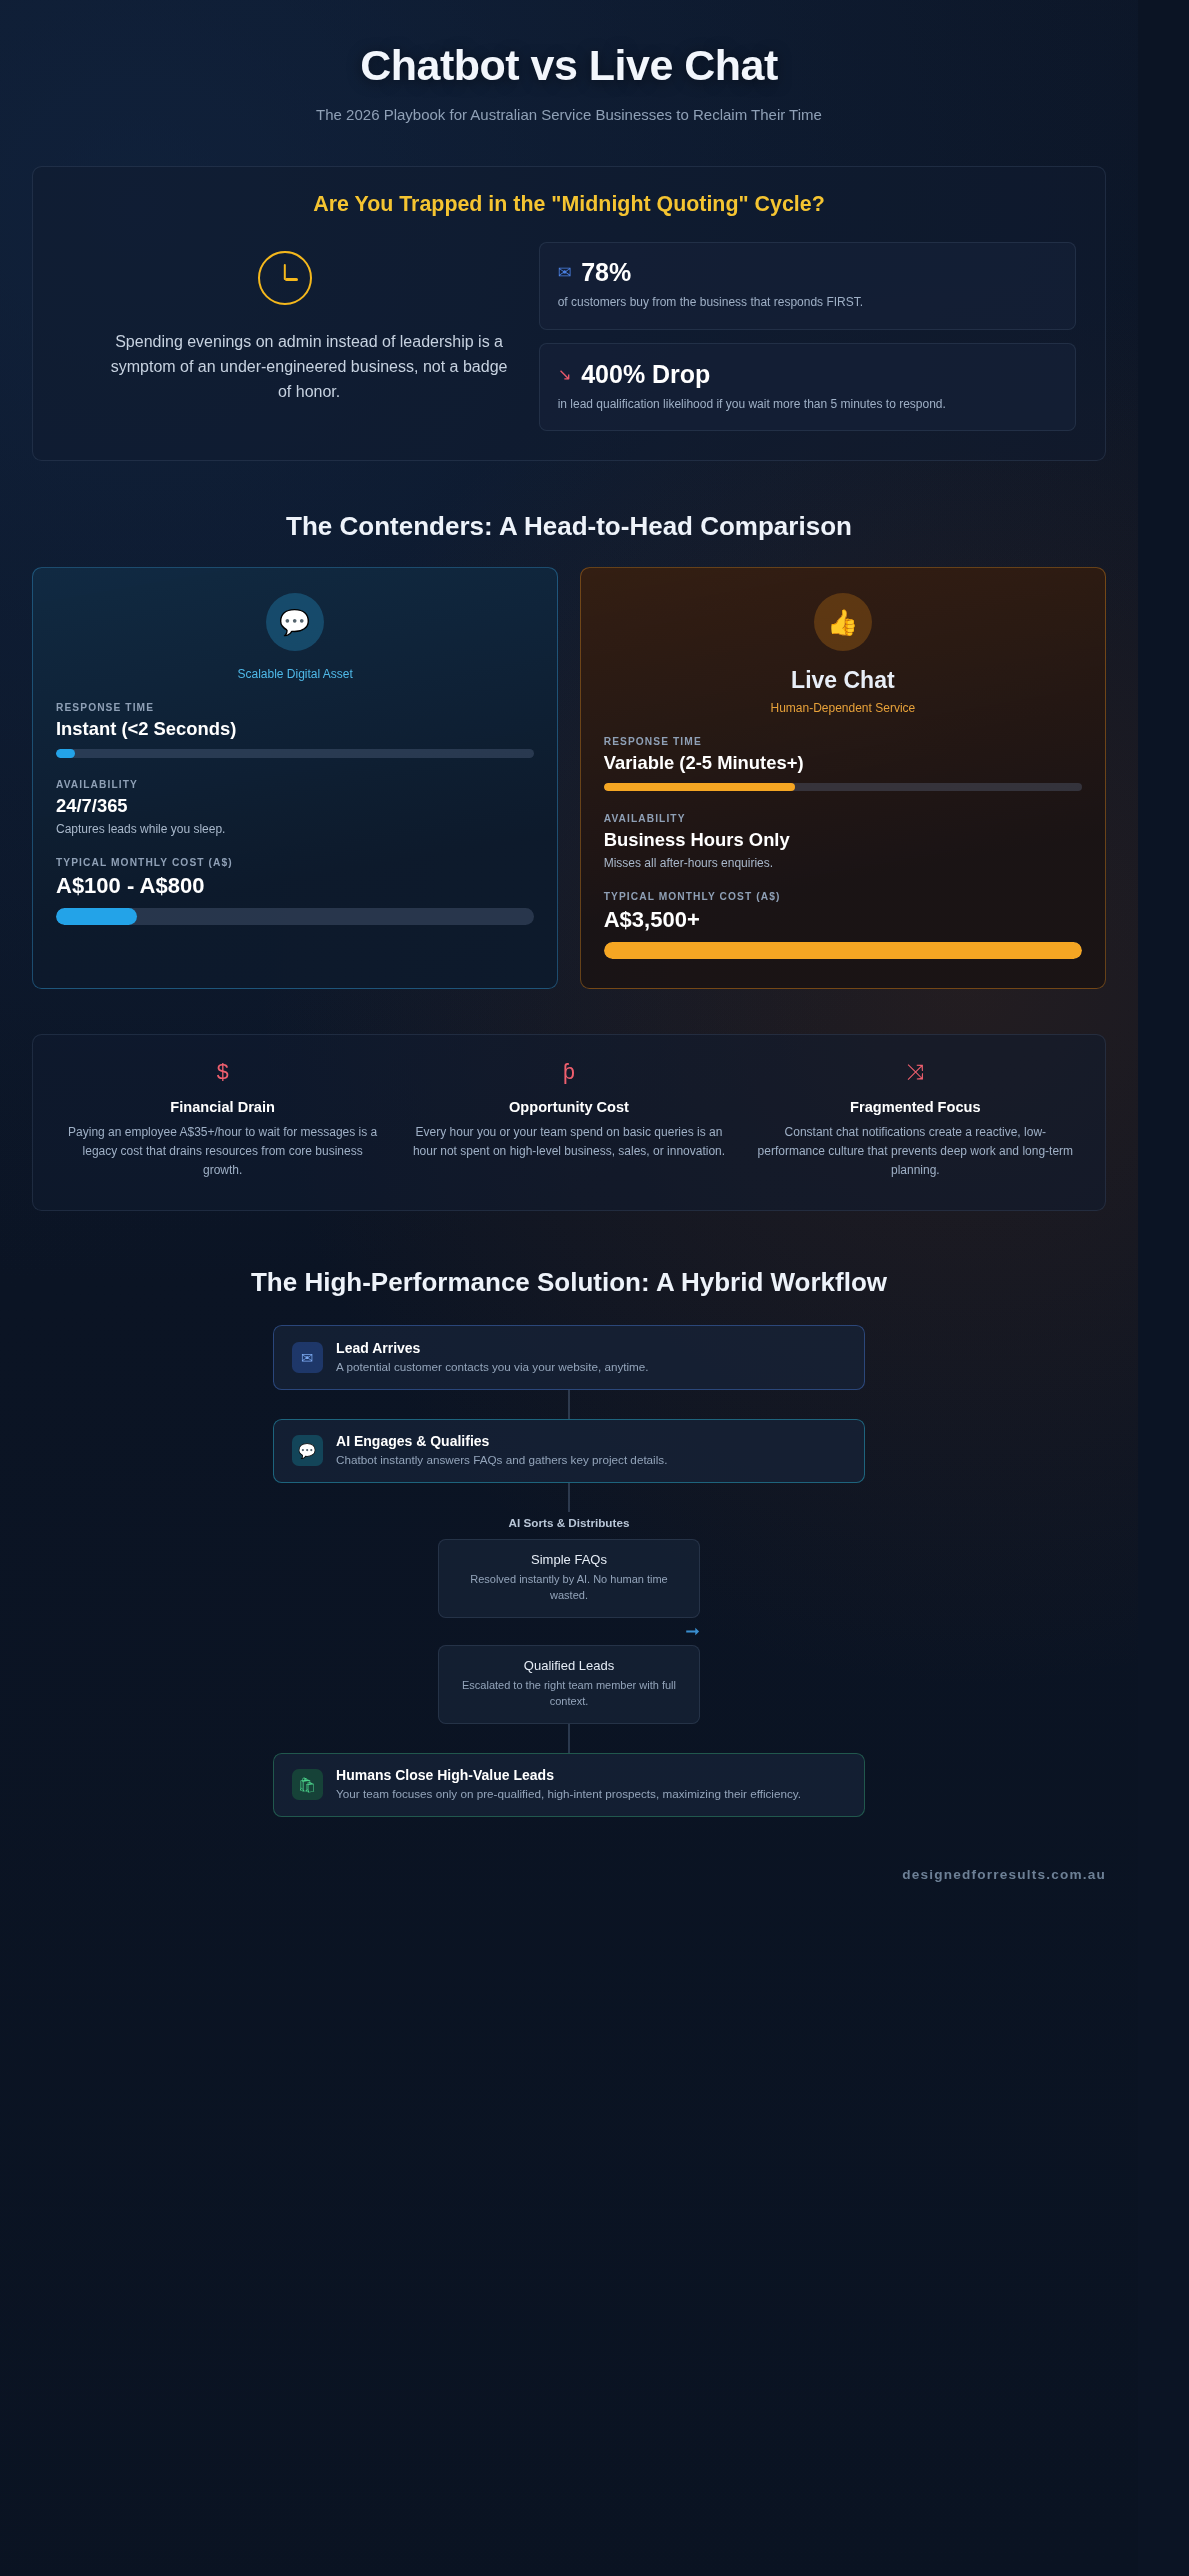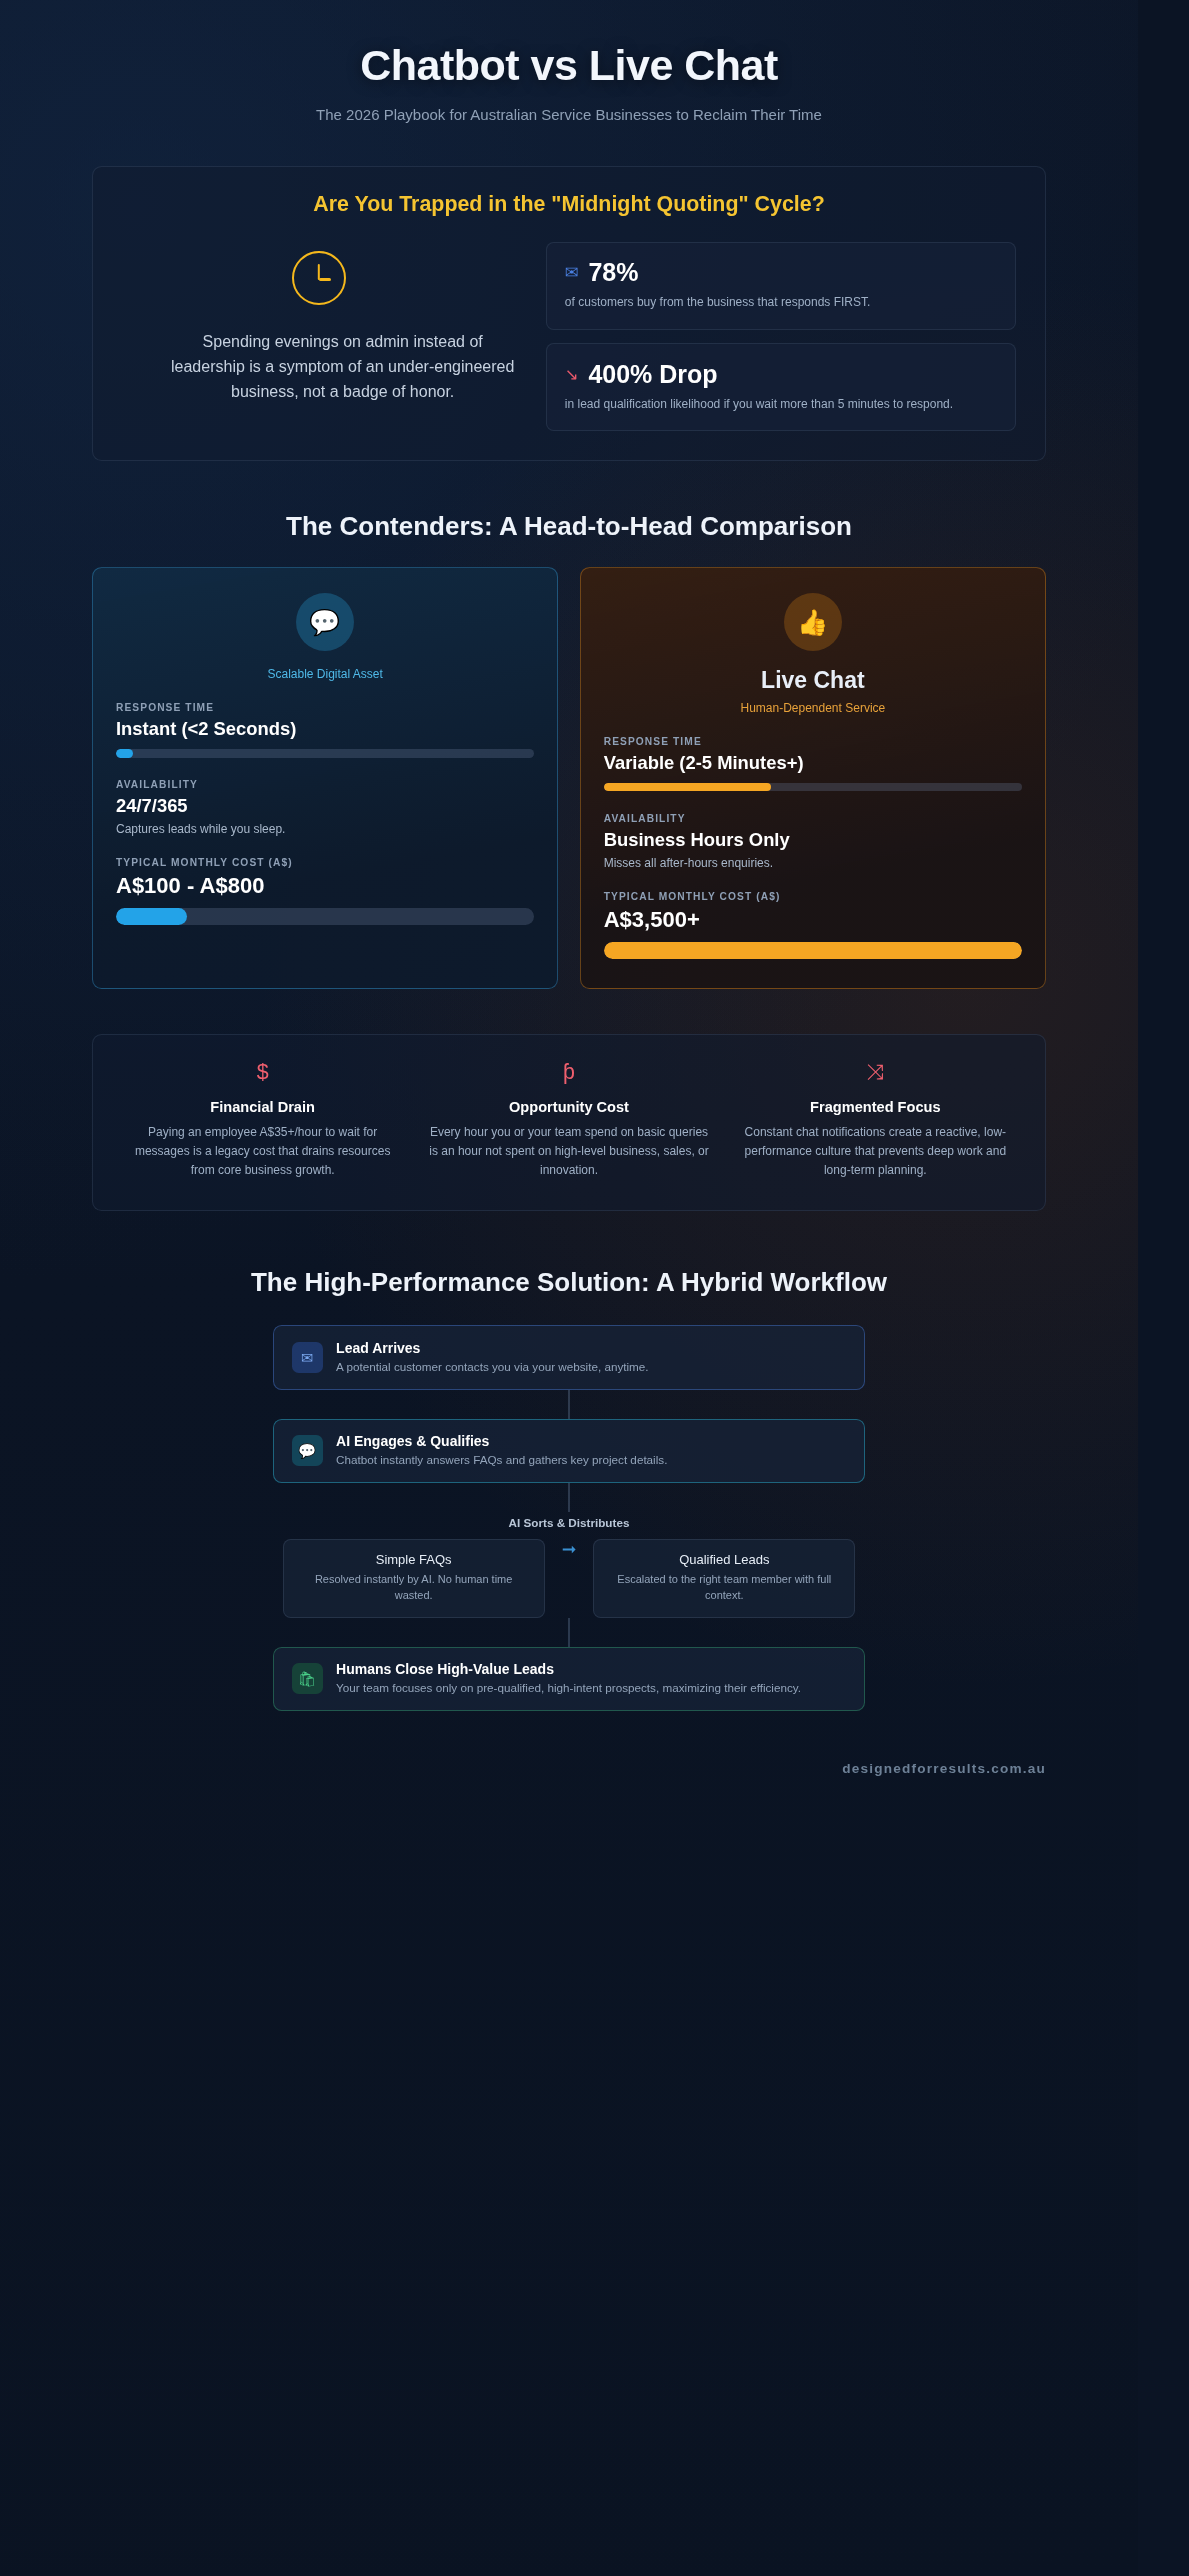--- a/index.html
+++ b/index.html
@@ -12,21 +12,21 @@
     overflow: hidden;
   }
   .page {
     position: relative;
     width: 1138px;
     height: 2576px;
     background:
       radial-gradient(circle at 85% 38%, rgba(120,60,20,0.22) 0%, rgba(11,20,36,0) 38%),
       radial-gradient(circle at 12% 8%, rgba(20,45,80,0.45) 0%, rgba(11,20,36,0) 42%),
       linear-gradient(165deg, #0d1729 0%, #0b1424 45%, #0a1322 100%);
-    padding: 0 92px;
+    padding: 0 32px;
   }
 
   
   .hero { text-align: center; padding-top: 41px; }
   .hero h1 {
     font-size: 43px;
     font-weight: bold;
     letter-spacing: -0.5px;
     color: #f2f6fc;
     text-shadow: 0 1.9px 13.6px rgba(0,0,0,0.5);
@@ -207,21 +207,21 @@
   .ico-green { background: rgba(25,90,60,0.6); color: #4ad28a; }
   .flow-card h4 { font-size: 14px; font-weight: bold; color: #ffffff; }
   .flow-card p { font-size: 11.7px; color: #93a4ba; margin-top: 2.9px; line-height: 1.4; }
   .connector { width: 1.9px; height: 29px; background: rgba(120,145,180,0.3); }
   .sort-label {
     font-size: 11.7px;
     font-weight: bold;
     color: #b9c6d7;
     margin: 3.9px 0 9.7px;
   }
-  .split { display: flex; align-items: flex-start; gap: 17px; }
+  .split { display: flex; align-items: flex-end; gap: 3px; flex-direction: column; }
   .split-card {
     width: 262px;
     border: 1px solid rgba(120,145,180,0.18);
     border-radius: 7.8px;
     background: rgba(23,35,56,0.7);
     padding: 12.6px 13.6px;
     text-align: center;
   }
   .split-card h5 { font-size: 13px; font-weight: normal; color: #e6edf6; }
   .split-card p { font-size: 11px; color: #93a4ba; margin-top: 4.9px; line-height: 1.45; }

